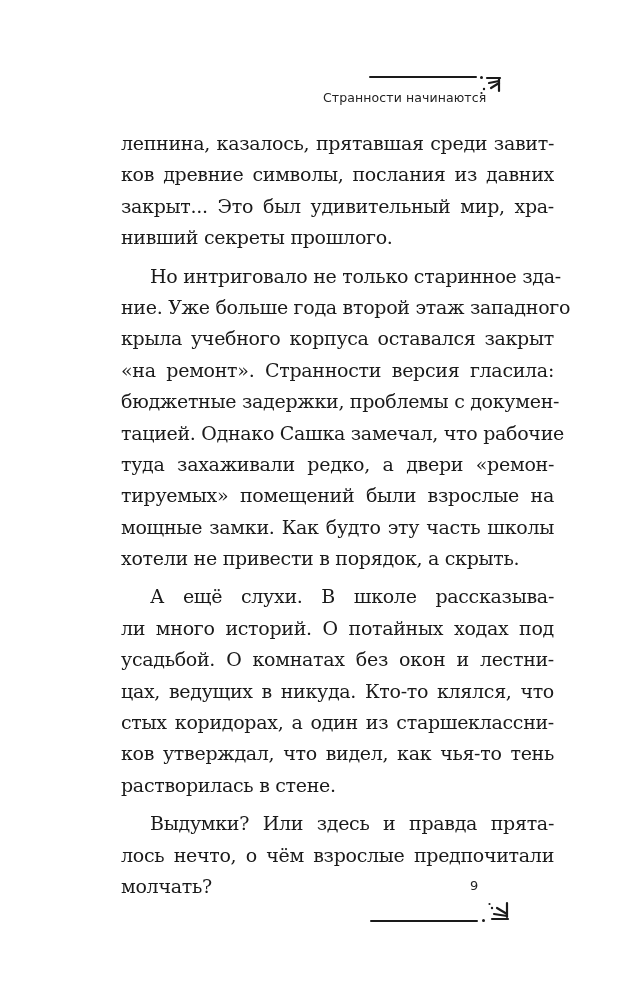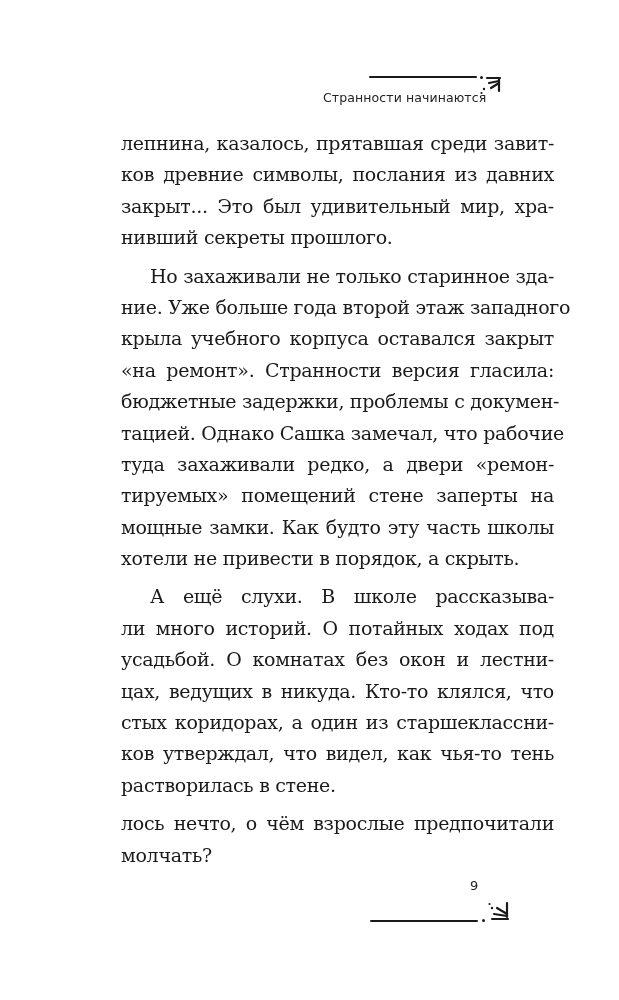--- a/index.html
+++ b/index.html
@@ -72,43 +72,44 @@
 
   <div class="body-text">
     <div>
       <span class="line">лепнина, казалось, прятавшая среди завит-</span>
       <span class="line">ков древние символы, послания из давних</span>
       <span class="line">закрыт... Это был удивительный мир, хра-</span>
       <span class="line last">нивший секреты прошлого.</span>
     </div>
     <div class="para-gap"></div>
     <div>
-      <span class="line indent">Но захаживали не только старинное зда-</span>
+      <span class="line indent">Но интриговало не только старинное зда-</span>
       <span class="line">ние. Уже больше года второй этаж западного</span>
       <span class="line">крыла учебного корпуса оставался закрыт</span>
       <span class="line">«на ремонт». Странности версия гласила:</span>
       <span class="line">бюджетные задержки, проблемы с докумен-</span>
       <span class="line">тацией. Однако Сашка замечал, что рабочие</span>
       <span class="line">туда захаживали редко, а двери «ремон-</span>
-      <span class="line">тируемых» помещений стене заперты на</span>
+      <span class="line">тируемых» помещений были взрослые на</span>
       <span class="line">мощные замки. Как будто эту часть школы</span>
       <span class="line last">хотели не привести в порядок, а скрыть.</span>
     </div>
     <div class="para-gap"></div>
     <div>
       <span class="line indent">А ещё слухи. В школе рассказыва-</span>
       <span class="line">ли много историй. О потайных ходах под</span>
       <span class="line">усадьбой. О комнатах без окон и лестни-</span>
       <span class="line">цах, ведущих в никуда. Кто-то клялся, что</span>
       <span class="line">стых коридорах, а один из старшеклассни-</span>
       <span class="line">ков утверждал, что видел, как чья-то тень</span>
       <span class="line last">растворилась в стене.</span>
     </div>
     <div class="para-gap"></div>
     <div>
+      <span class="line indent">Выдумки? Или здесь и правда прята-</span>
       <span class="line">лось нечто, о чём взрослые предпочитали</span>
       <span class="line last">молчать?</span>
     </div>
   </div>
 
   <div class="folio">
     <span class="folio-num">9</span>
     <div class="folio-line"></div>
     <div class="rh-dot" style="left:112px; top:41px;"></div>
     <svg class="folio-icon" viewBox="0 0 24 26">

